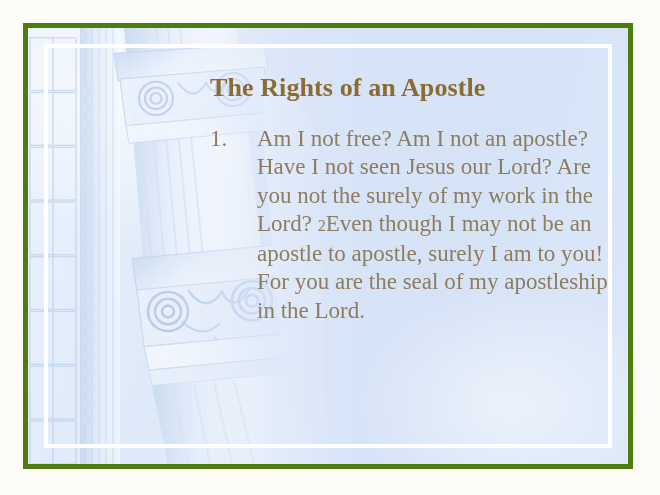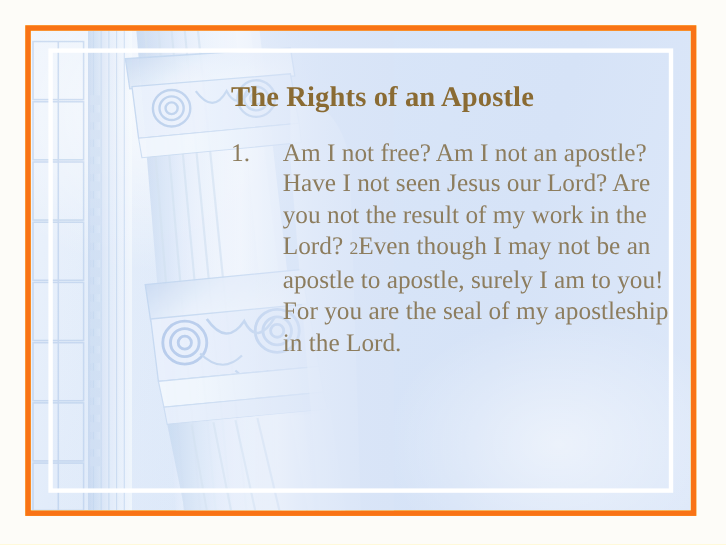--- a/index.html
+++ b/index.html
@@ -17,22 +17,22 @@
   }
 
   
   #brown-frame {
     position: absolute;
     left: 23px;
     top: 23px;
     width: 610px;
     height: 446px;
     box-sizing: border-box;
-    border: 5px solid #f97316;
-    background: #fde047;
+    border: 5px solid #4d7c0f;
+    background: #000000;
     overflow: hidden;
   }
 
   
   #blue-field {
     position: absolute;
     inset: 0;
     background:
       linear-gradient(105deg,
         #eef4fc 0%,
@@ -287,19 +287,19 @@
     <div id="art-fade"></div>
 
     <div id="white-inner-frame"></div>
 
     <div id="content">
       <h1 id="slide-title">The Rights of an Apostle</h1>
 
       <ul id="body-list">
         <li class="body-item">
           <span class="item-marker">1.</span>
-          <span>Am I not free? Am I not an apostle? Have I not seen Jesus our Lord? Are you not the result of my work in the Lord? </span><span class="verse-num">2</span><span>Even though I may not be an apostle to apostle, surely I am to you! For you are the seal of my apostleship in the Lord.</span>
+          <span>Am I not free? Am I not an apostle? Have I not seen Jesus our Lord? Are you not the surely of my work in the Lord? </span><span class="verse-num">2</span><span>Even though I may not be an apostle to apostle, surely I am to you! For you are the seal of my apostleship in the Lord.</span>
         </li>
       </ul>
     </div>
 
   </div>
 </div>
 
 </body></html>

